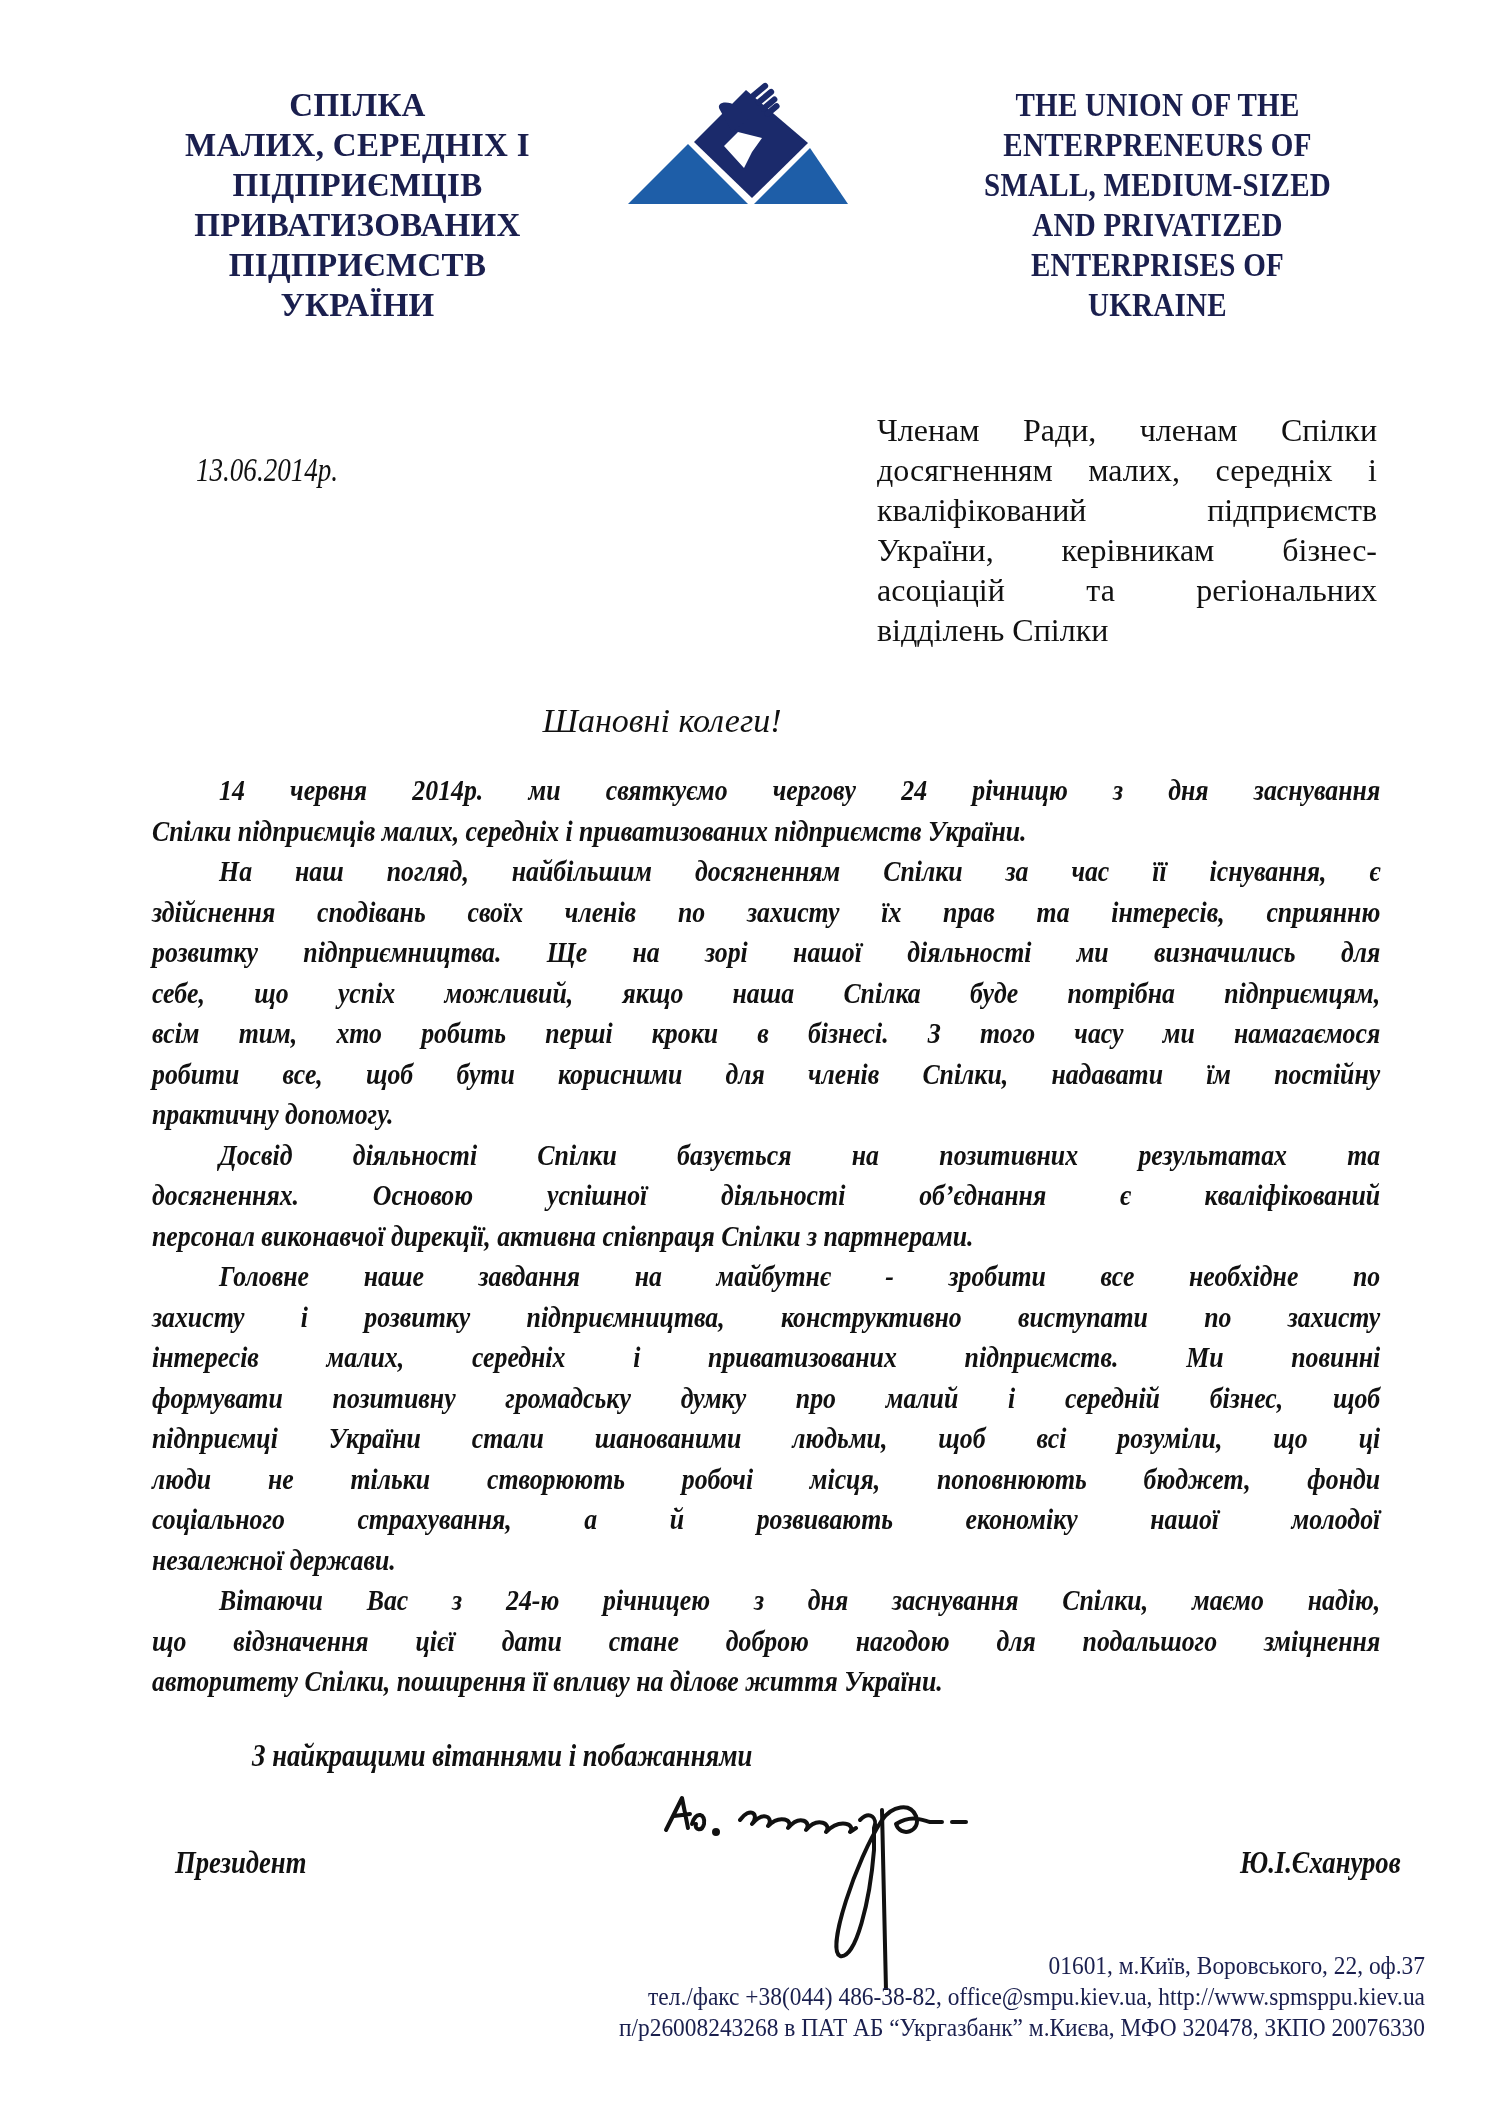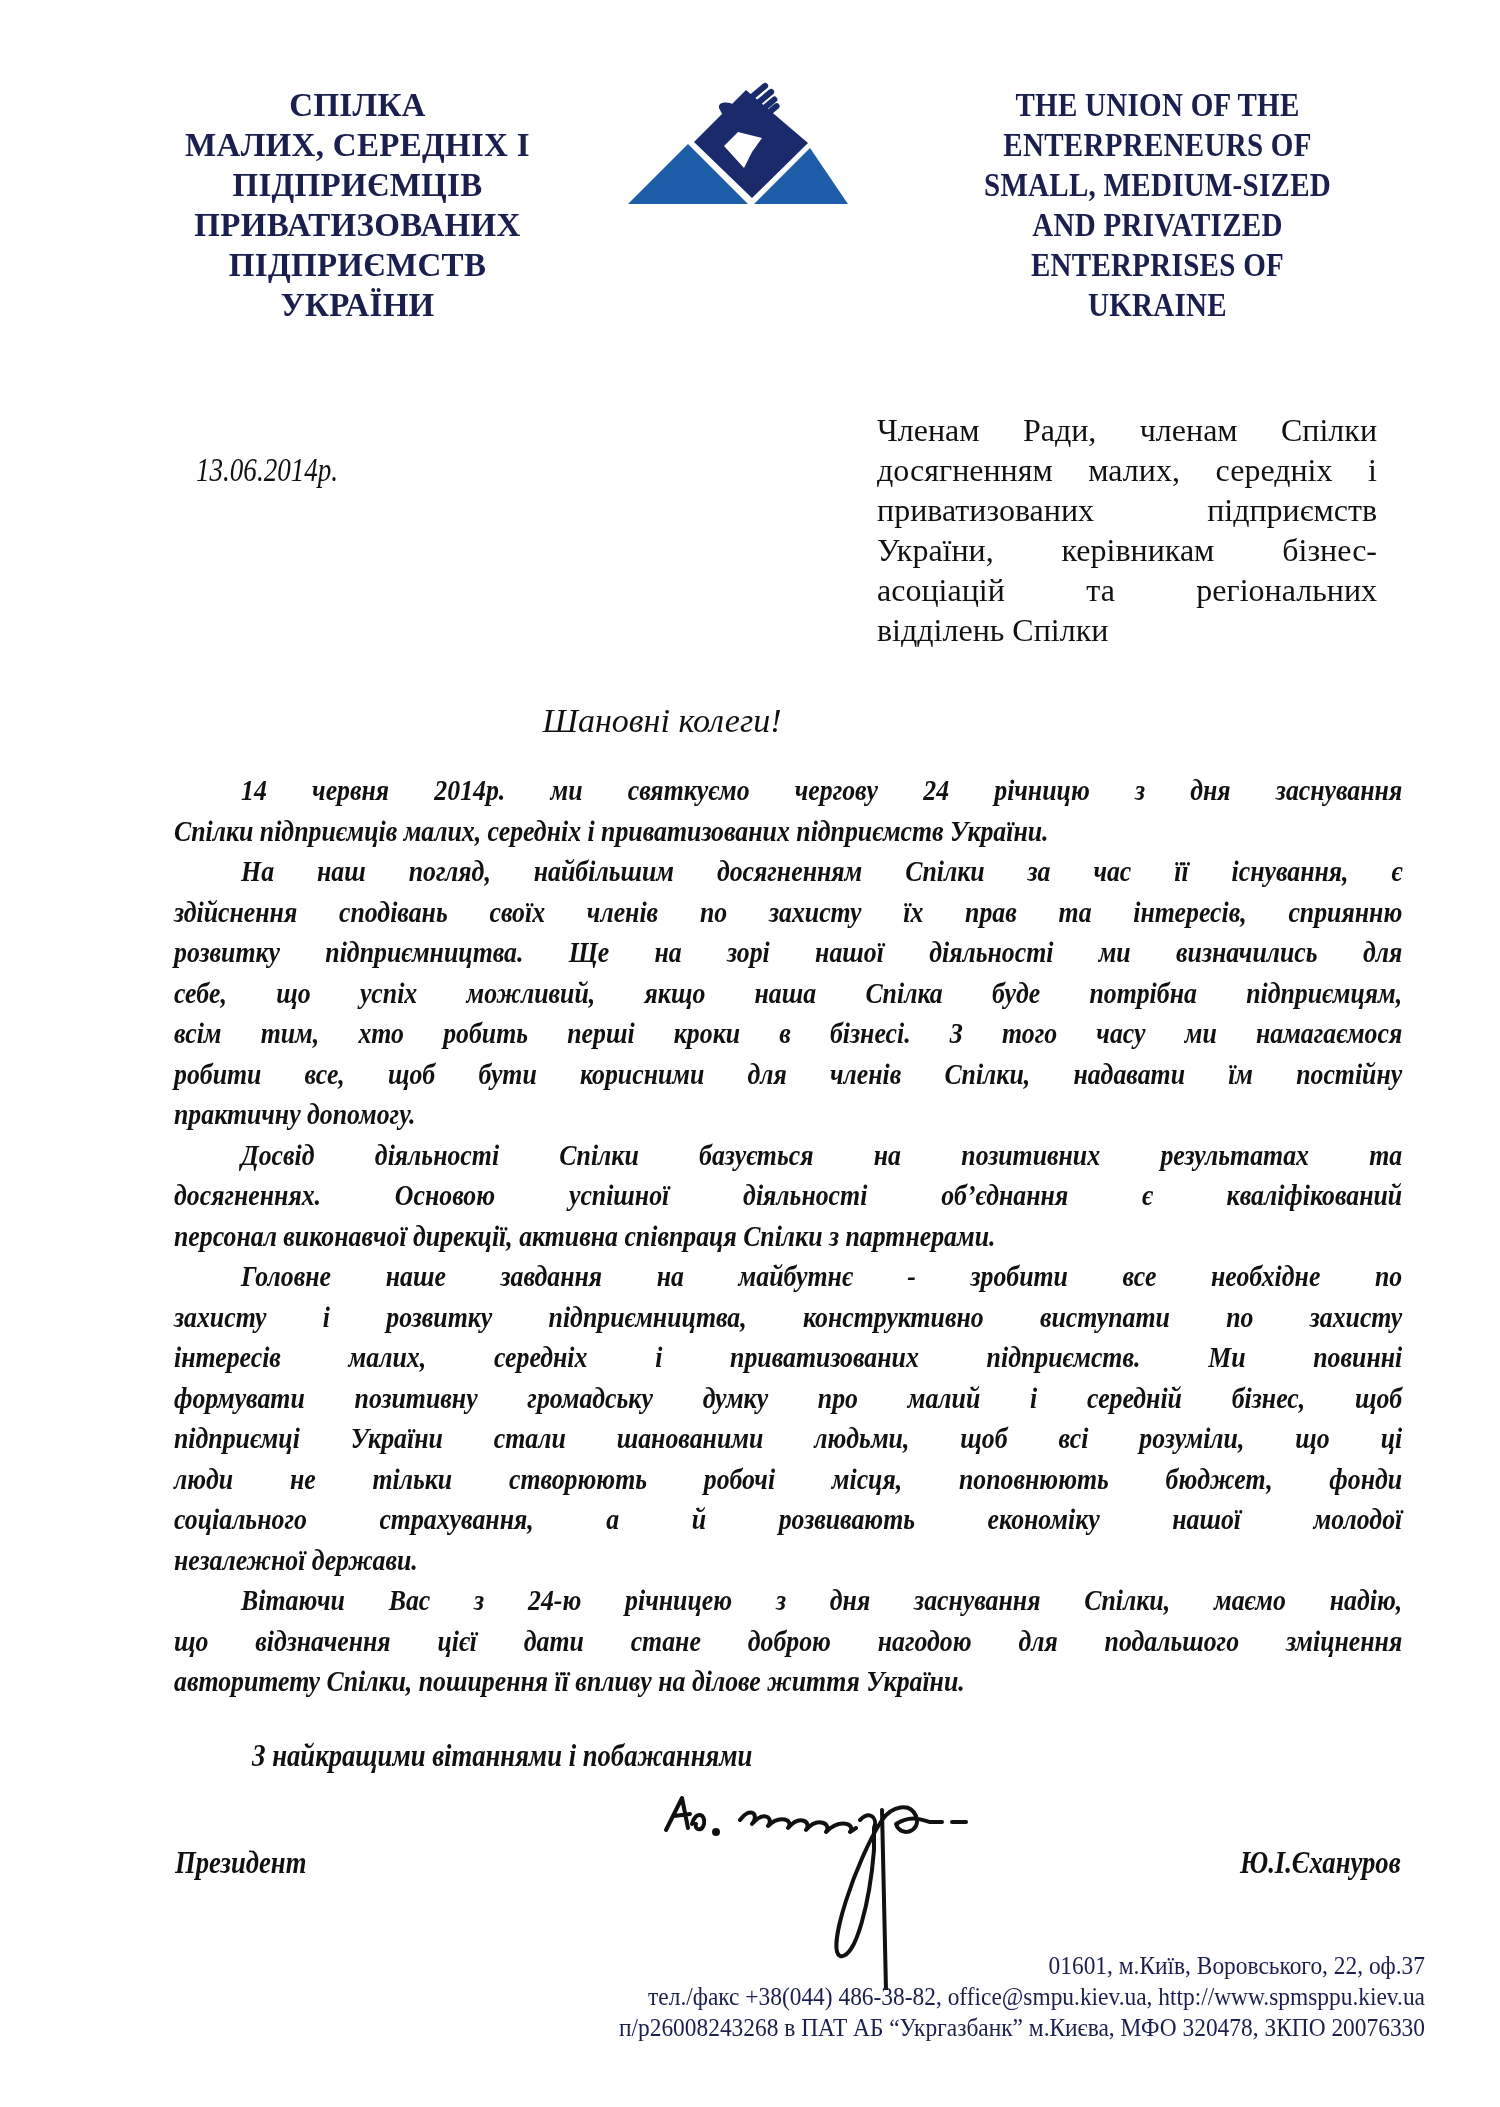--- a/index.html
+++ b/index.html
@@ -13,21 +13,21 @@
   .logo { position: absolute; left: 620px; top: 80px; width: 235px; height: 135px; }
   .date { position: absolute; left: 196px; top: 452px; font-style: italic; font-size: 33px; transform: scaleX(0.82); transform-origin: left top; }
   .addressee {
     position: absolute; left: 877px; top: 410px; width: 500px;
     font-size: 32px; line-height: 40px; text-align: justify; text-align-last: left;
   }
   .addressee span { display: block; text-align: justify; text-align-last: justify; }
   .addressee span.last { text-align-last: left; }
   .salutation { position: absolute; left: 0; width: 1324px; top: 702px; text-align: center; font-style: italic; font-size: 34px; }
   .body {
-    position: absolute; left: 174px; top: 770px; width: 1228px;
+    position: absolute; left: 152px; top: 770px; width: 1228px;
     font-style: italic; font-weight: bold; font-size: 30px; line-height: 40.5px;
   }
   .body .line { display: block; white-space: nowrap; text-align: justify; text-align-last: justify; transform: scaleX(0.86); transform-origin: left center; width: 116.3%; }
   .body .line.indent { padding-left: 78px; box-sizing: border-box; }
   .body .line.last { text-align-last: left; }
   .closing { position: absolute; left: 252px; top: 1738px; font-style: italic; font-weight: bold; font-size: 31px; transform: scaleX(0.86); transform-origin: left top; white-space: nowrap; }
   .title { position: absolute; left: 175px; top: 1845px; font-style: italic; font-weight: bold; font-size: 31px; transform: scaleX(0.86); transform-origin: left top; }
   .signer { position: absolute; left: 1240px; top: 1845px; font-style: italic; font-weight: bold; font-size: 31px; transform: scaleX(0.86); transform-origin: left top; white-space: nowrap; }
   .signature { position: absolute; left: 660px; top: 1780px; width: 640px; height: 210px; }
   .footer { position: absolute; left: 0; width: 1500px; top: 1950px; text-align: right; font-family: "Liberation Serif", serif; font-size: 26px; line-height: 31px; color: #1a1f4e; }
@@ -69,21 +69,21 @@
   <div>AND PRIVATIZED</div>
   <div>ENTERPRISES OF</div>
   <div>UKRAINE</div>
 </div>
 
 <div class="date">13.06.2014р.</div>
 
 <div class="addressee">
   <span>Членам Ради, членам Спілки</span>
   <span>досягненням малих, середніх і</span>
-  <span>приватизованих підприємств</span>
+  <span>кваліфікований підприємств</span>
   <span>України, керівникам бізнес-</span>
   <span>асоціацій та регіональних</span>
   <span class="last">відділень Спілки</span>
 </div>
 
 <div class="salutation">Шановні колеги!</div>
 
 <div class="body" id="letter-body">
     <span class="line indent">14 червня 2014р. ми святкуємо чергову 24 річницю з дня заснування</span>
     <span class="line last">Спілки підприємців малих, середніх і приватизованих підприємств України.</span>

